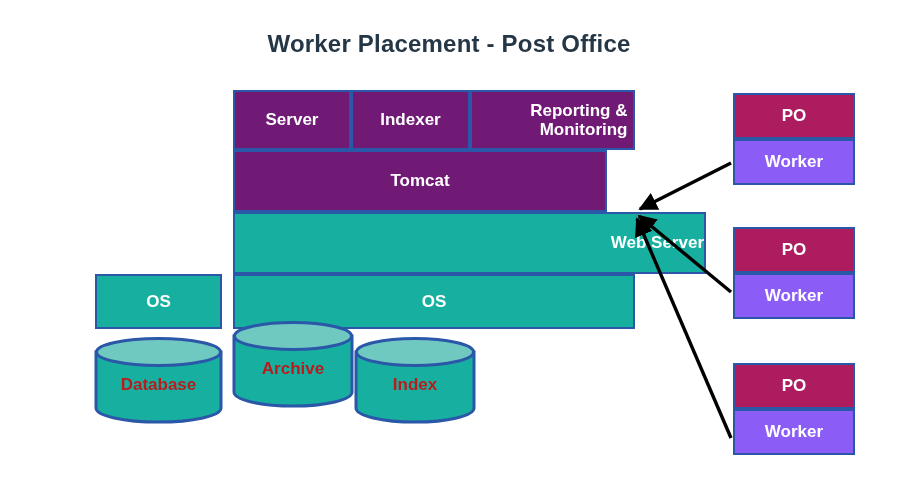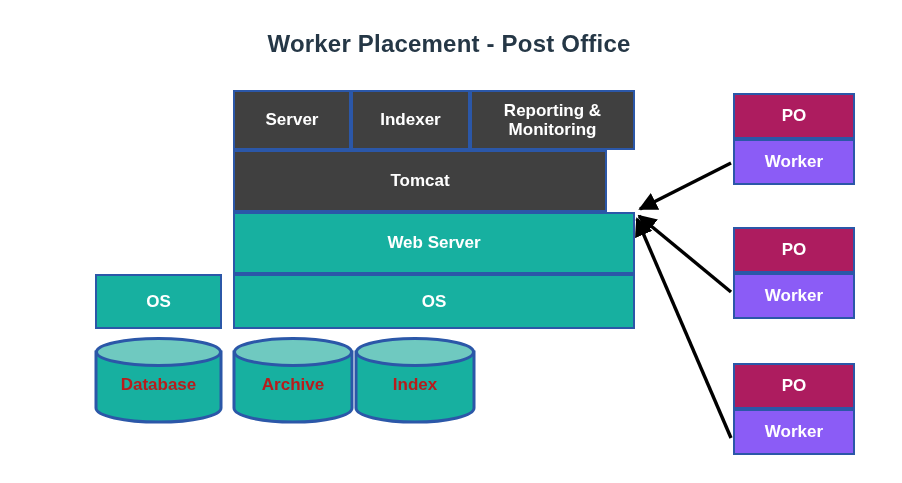--- a/index.html
+++ b/index.html
@@ -37,21 +37,21 @@
     color: #ffffff;
     font-weight: bold;
     font-size: 17px;
     display: flex;
     align-items: center;
     justify-content: center;
     text-align: center;
     line-height: 1.12;
   }
   .magenta { background: #AD1C5F; }
-  .blue    { background: #404040; }
+  .blue    { background: #701a75; text-align: right; }
   .teal    { background: #17B0A0; }
   .worker-blue { background: #8b5cf6; }
 
   
   .cyl {
     position: absolute;
   }
   .cyl svg { display: block; }
   .cyl .cyl-label {
     position: absolute;
@@ -108,29 +108,29 @@
   </div>
 
   <div class="blk blue" style="left:470px; top:90px; width:165px; height:60px;">
     <span style="max-width:150px;">Reporting &amp; Monitoring</span>
   </div>
 
   <div class="blk blue" style="left:233px; top:150px; width:374px; height:62px;">
     <span>Tomcat</span>
   </div>
 
-  <div class="blk teal" style="left:233px; top:212px; width:402px; height:62px;">
+  <div class="blk teal" style="left:233px; top:212px; width:473px; height:62px;justify-content:flex-end;">
     <span>Web Server</span>
   </div>
 
   <div class="blk teal" style="left:233px; top:274px; width:402px; height:55px;">
     <span>OS</span>
   </div>
 
-  <div class="cyl" style="left:231px; top:336px; width:124px; height:88px;">
+  <div class="cyl" style="left:231px; top:320px; width:124px; height:88px;">
     <svg width="124" height="88" viewBox="0 0 124 88">
       <path d="M3,16 L3,72 A58.5,14 0 0 0 121,72 L121,16 Z" fill="#17B0A0" stroke="#2B57A8" stroke-width="3"></path>
       <ellipse cx="62" cy="16" rx="58.5" ry="13.5" fill="#6FC9C0" stroke="#2B57A8" stroke-width="3"></ellipse>
     </svg>
     <div class="cyl-label">Archive</div>
   </div>
 
   <div class="cyl" style="left:353px; top:336px; width:124px; height:88px;">
     <svg width="124" height="88" viewBox="0 0 124 88">
       <path d="M3,16 L3,72 A58.5,14 0 0 0 121,72 L121,16 Z" fill="#17B0A0" stroke="#2B57A8" stroke-width="3"></path>

